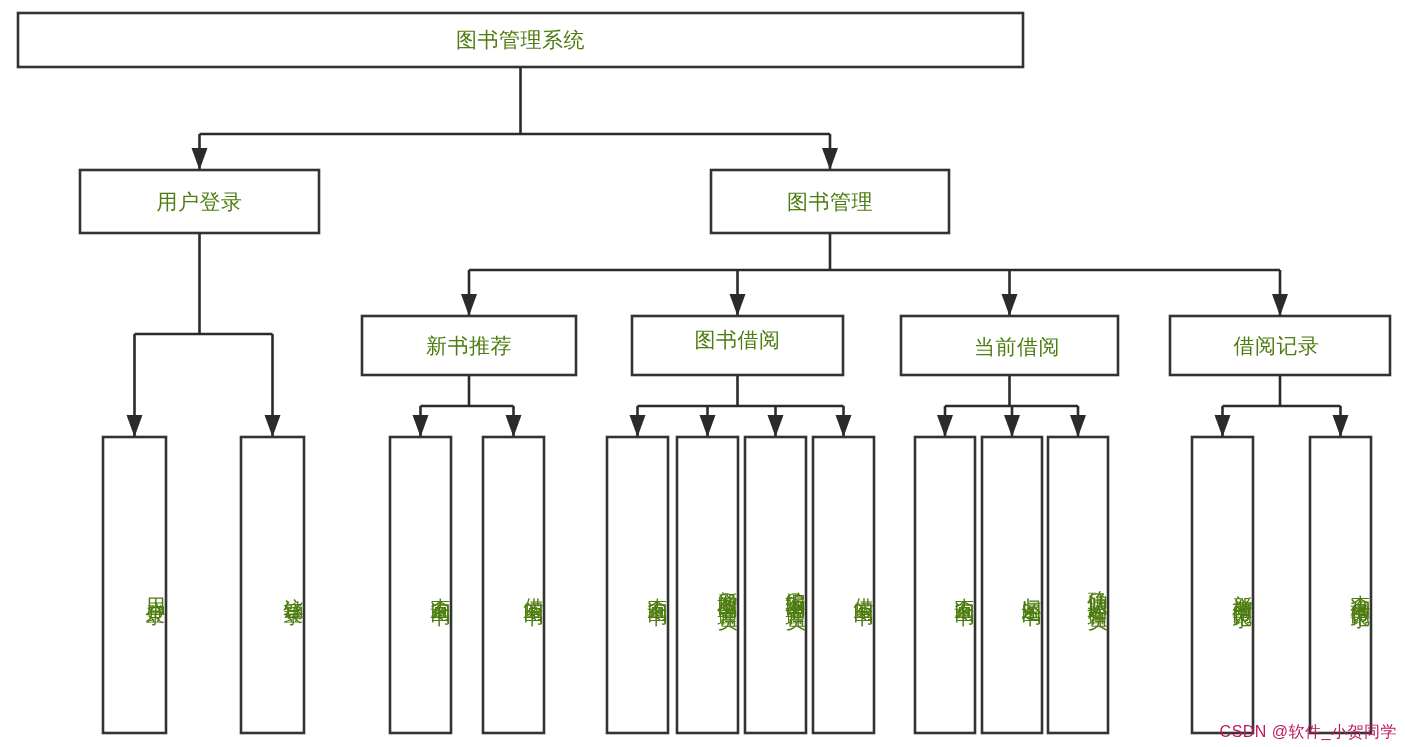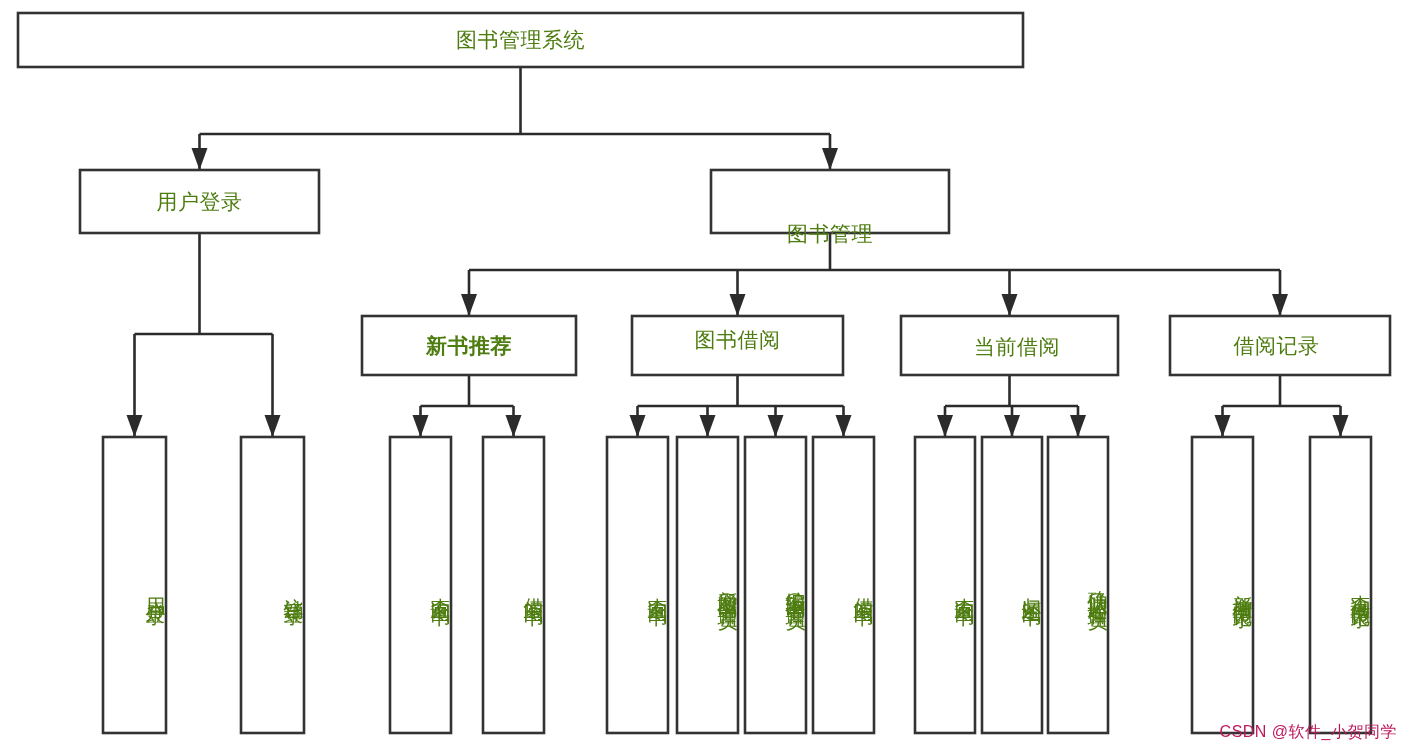--- a/index.html
+++ b/index.html
@@ -154,22 +154,22 @@
         <rect x="982" y="437" width="60" height="296" class="node-rect"></rect>
         <rect x="1048" y="437" width="60" height="296" class="node-rect"></rect>
         <rect x="1192" y="437" width="61" height="296" class="node-rect"></rect>
         <rect x="1310" y="437" width="61" height="296" class="node-rect"></rect>
       </g>
   </svg>
 
   <div id="label-layer">
       <div class="node-label horizontal-label" style="left: 18px; top: 13px; width: 1005px; height: 54px;">图书管理系统</div>
       <div class="node-label horizontal-label" style="left: 80px; top: 170px; width: 239px; height: 63px;">用户登录</div>
-      <div class="node-label horizontal-label" style="left: 711px; top: 170px; width: 238px; height: 63px; margin-top: 32px;">图书管理</div>
-      <div class="node-label horizontal-label" style="left: 362px; top: 316px; width: 214px; height: 59px; font-weight: bold;">新书推荐</div>
+      <div class="node-label horizontal-label" style="left: 711px; top: 170px; width: 238px; height: 63px;">图书管理</div>
+      <div class="node-label horizontal-label" style="left: 362px; top: 316px; width: 214px; height: 59px;">新书推荐</div>
       <div class="node-label horizontal-label" style="left: 632px; top: 316px; width: 211px; height: 47px;">图书借阅</div>
       <div class="node-label horizontal-label" style="left: 901px; top: 316px; width: 217px; height: 61px; padding-left: 15px;">当前借阅</div>
       <div class="node-label horizontal-label" style="left: 1170px; top: 316px; width: 213px; height: 59px; text-align: right;">借阅记录</div>
       <div class="node-label vertical-label" style="left: 103px; top: 437px; width: 63px; height: 296px;">用户登录</div>
       <div class="node-label vertical-label" style="left: 241px; top: 437px; width: 63px; height: 296px;">注销登录</div>
       <div class="node-label vertical-label" style="left: 390px; top: 437px; width: 61px; height: 296px;">查询图书</div>
       <div class="node-label vertical-label" style="left: 483px; top: 437px; width: 61px; height: 296px;">借阅图书</div>
       <div class="node-label vertical-label" style="left: 607px; top: 437px; width: 61px; height: 296px;">查询图书</div>
       <div class="node-label vertical-label" style="left: 677px; top: 437px; width: 61px; height: 296px;">新增图书（管理员）</div>
       <div class="node-label vertical-label" style="left: 745px; top: 437px; width: 61px; height: 296px;">编辑图书（管理员）</div>

